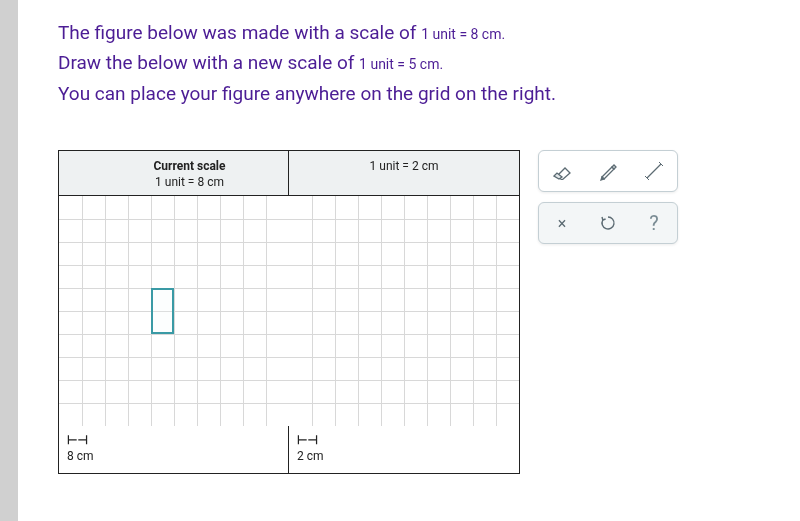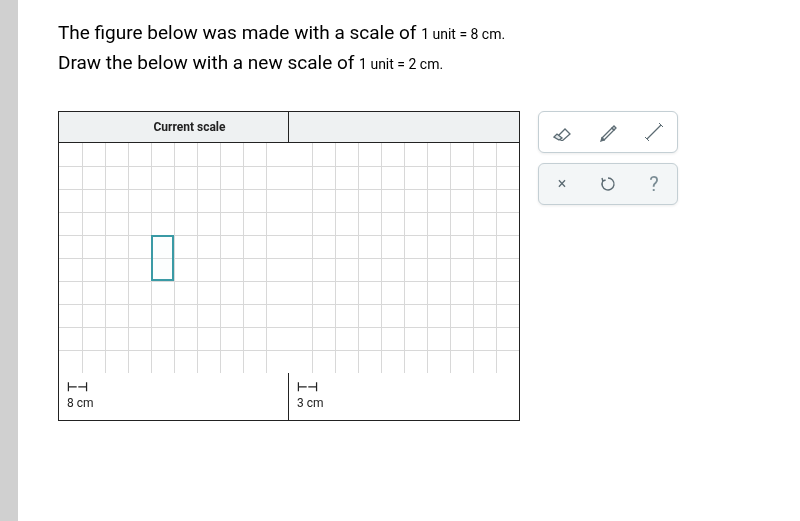--- a/index.html
+++ b/index.html
@@ -16,23 +16,23 @@
       width: 18px;
       height: 521px;
       background: #d0d0d0;
     }
     .main {
       padding: 18px 40px;
       width: 782px;
     }
     .instructions {
       font-size: 19px;
-      color: #000000;
+      color: #4c1d95;
       line-height: 1.6;
-      margin-bottom: 32px;
+      margin-bottom: 41px;
     }
     .instructions .sub {
       font-size: 14px;
       vertical-align: baseline;
     }
     .work-area {
       display: flex;
       gap: 18px;
       align-items: flex-start;
     }
@@ -146,32 +146,35 @@
 <body>
 
 <div class="left-bar"></div>
 <div class="main">
 
   <div class="instructions">
     <div>
       <span>The figure below was made with a scale of </span><span class="sub">1 unit </span><span class="sub">= 8 cm.</span>
     </div>
     <div>
-      <span>Draw the below with a new scale of </span><span class="sub">1 unit </span><span class="sub">= 2 cm.</span>
-    </div>
+      <span>Draw the below with a new scale of </span><span class="sub">1 unit </span><span class="sub">= 5 cm.</span>
+    </div>
+    <div>You can place your figure anywhere on the grid on the right.</div>
   </div>
 
   <div class="work-area">
 
     <div class="grids-container">
       <div class="grids-header">
         <div class="grid-header-cell">
           <div class="title">Current scale</div>
+          <div>1 unit = 8 cm</div>
         </div>
         <div class="grid-header-cell">
+          <div>1 unit = 2 cm</div>
         </div>
       </div>
 
       <div class="grids-body">
         <div class="grid-panel">
           <div class="grid-surface">
             <div class="grid-lines" id="grid-lines-left">
                 <div class="gl v" style="left: 23px;"></div>
                 <div class="gl h" style="top: 23px;"></div>
                 <div class="gl v" style="left: 46px;"></div>
@@ -217,21 +220,21 @@
                 <div class="gl v" style="left: 161px;"></div>
                 <div class="gl h" style="top: 161px;"></div>
                 <div class="gl v" style="left: 184px;"></div>
                 <div class="gl h" style="top: 184px;"></div>
                 <div class="gl v" style="left: 207px;"></div>
                 <div class="gl h" style="top: 207px;"></div>
               </div>
           </div>
           <div class="grid-footer">
             <span class="unit-marker">⊢⊣</span>
-            <span>3 cm</span>
+            <span>2 cm</span>
           </div>
         </div>
       </div>
     </div>
 
     <div class="tools-col">
       <div class="tool-panel">
         <div class="tool-btn">
           <svg width="22" height="18" viewBox="0 0 22 18">
             <g stroke="#5c6b73" stroke-width="1.3" fill="none">

